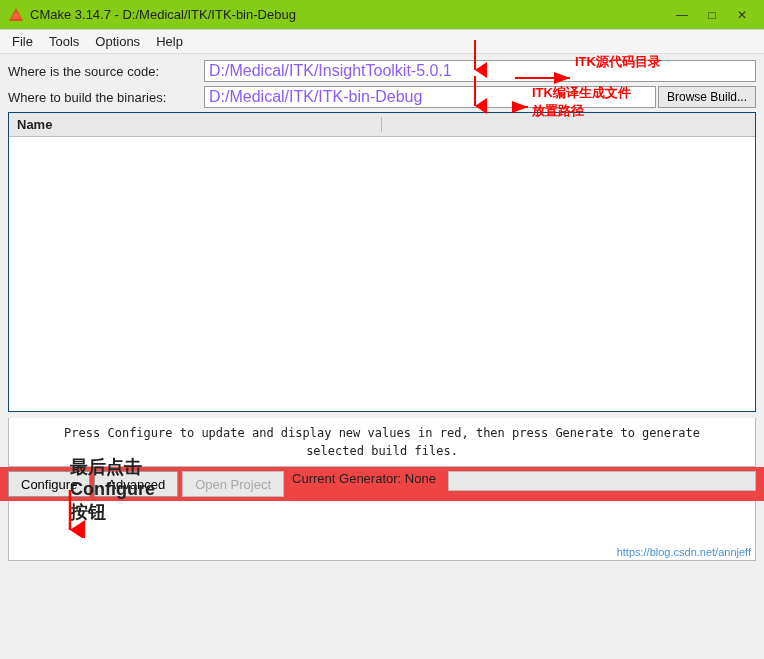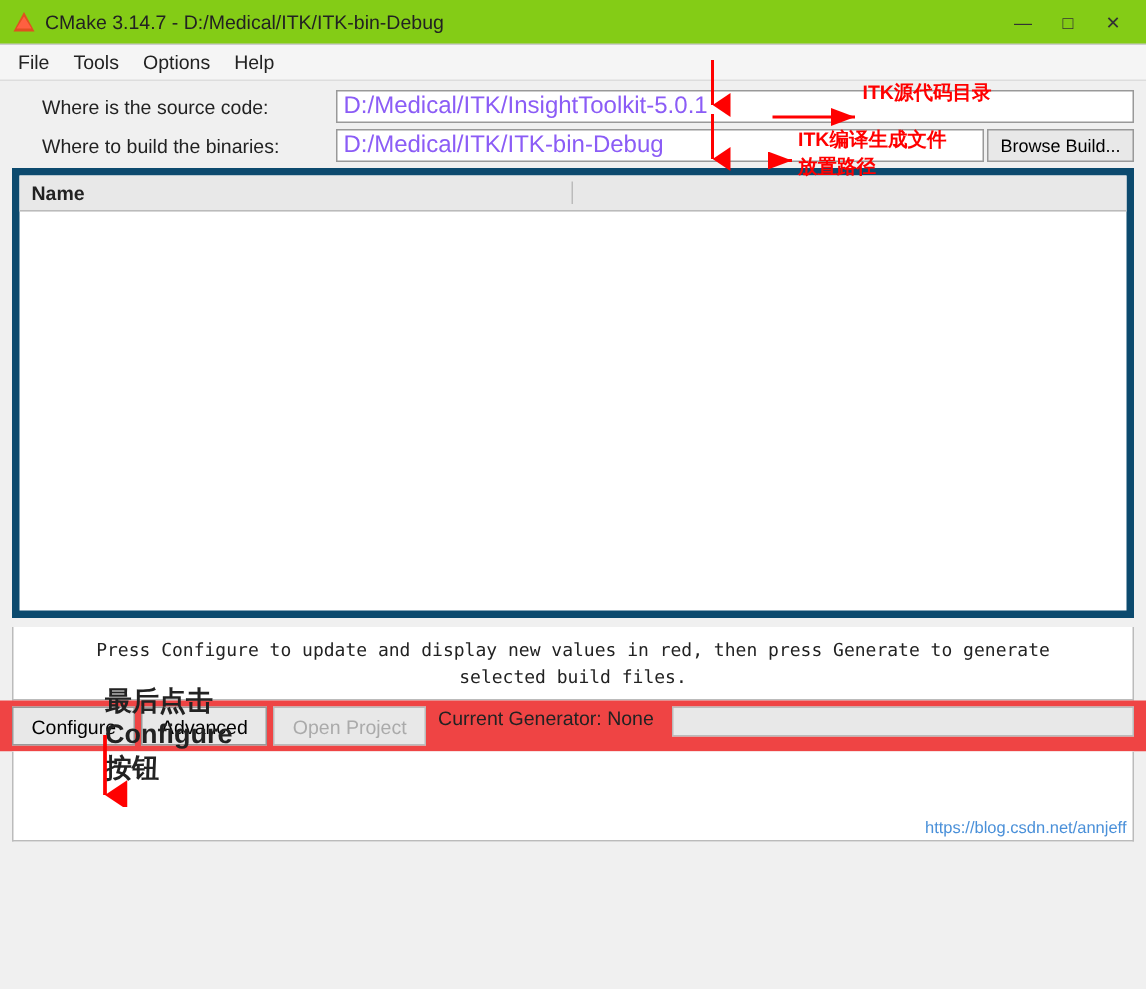--- a/index.html
+++ b/index.html
@@ -58,21 +58,20 @@
       display: flex;
       align-items: center;
       margin-bottom: 4px;
     }
     .path-label {
       font-size: 13px;
       color: #222;
       white-space: nowrap;
       margin-right: 6px;
       min-width: 190px;
-      margin-left: 20px;
     }
     .path-input {
       flex: 1;
       height: 22px;
       border: 1px solid #999;
       background: white;
       font-size: 16px;
       padding: 0 4px;
       color: #8b5cf6;
     }
@@ -121,21 +120,21 @@
       background: #e8e8e8;
       font-size: 12px;
       padding: 0 8px;
       color: #aaa;
       display: flex; align-items: center; gap: 3px;
     }
 
     
     .table-area {
       background: white;
-      border: 5px solid #0c4a6e;
+      border: 1px solid #0c4a6e;
       height: 300px;
       margin-bottom: 0;
     }
     .table-header {
       display: flex;
       background: #e8e8e8;
       border-bottom: 1px solid #bbb;
       height: 24px;
       align-items: center;
     }

